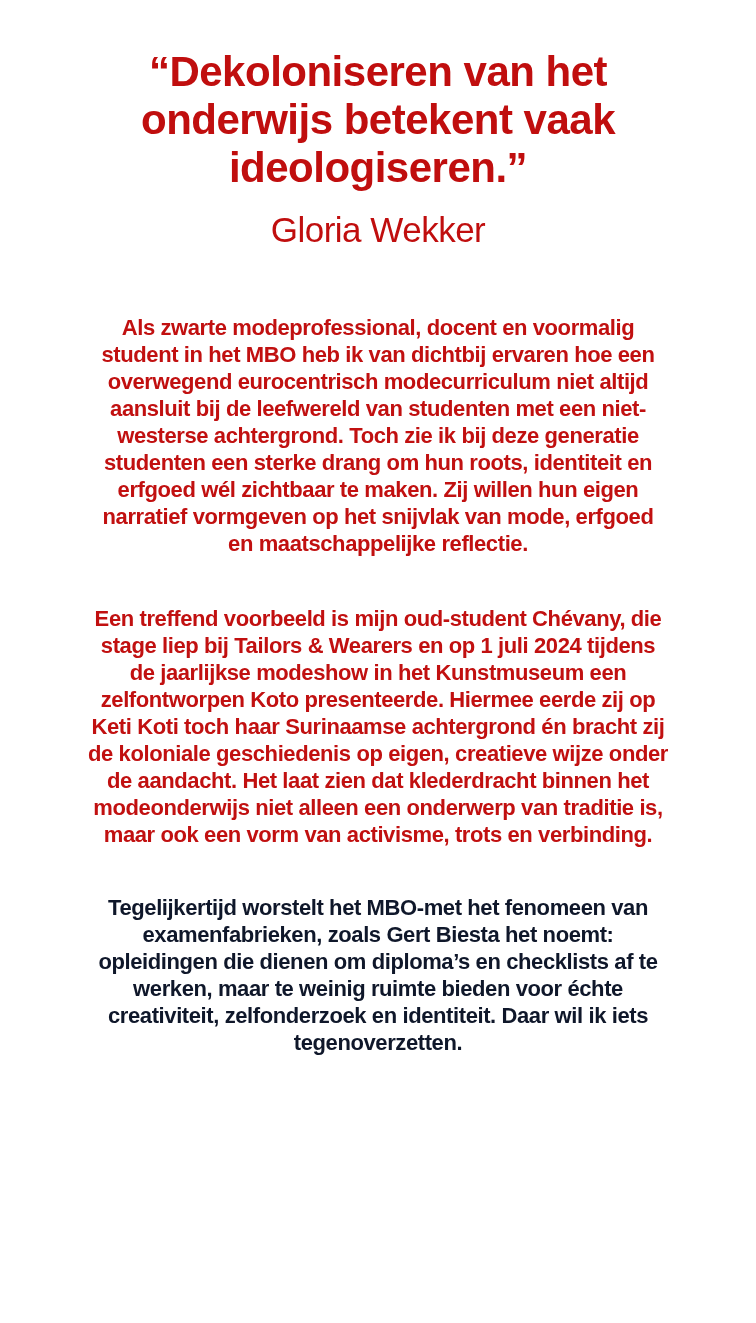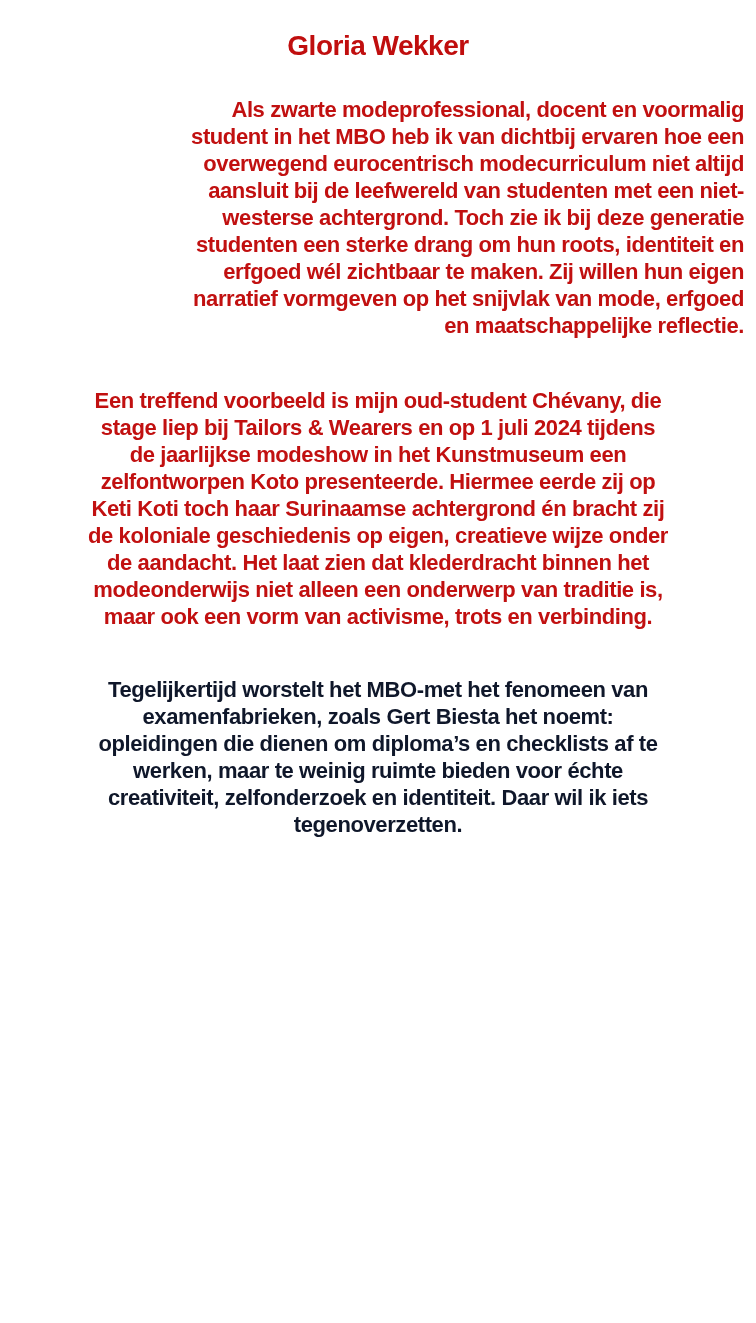--- a/index.html
+++ b/index.html
@@ -19,41 +19,42 @@
   }
   .quote {
     margin: 48px 18px 0;
     font-size: 42px;
     line-height: 48px;
     font-weight: 800;
     letter-spacing: -0.5px;
     color: #c00e0e;
   }
   .quote-author {
-    margin: 22px 18px 0;
-    font-size: 28px;
+    margin: 14px 18px 0;
+    font-size: 35px;
     line-height: 48px;
-    font-weight: 700;
+    font-weight: 400;
     letter-spacing: -0.5px;
     color: #c00e0e;
   }
   .para {
     margin: 0 12px;
     font-size: 22px;
     line-height: 27px;
     font-weight: 700;
     letter-spacing: -0.4px;
   }
   .para-red { color: #c11010; }
   .para-black { color: #0a0a0a; }
-  .p1 { margin-top: 26px; text-align: right; }
+  .p1 { margin-top: 60px; }
   .p2 { margin-top: 48px; }
   .p3 { margin-top: 46px; }
 </style>
 </head>
 <body>
 
 <div class="page">
+  <h1 class="quote" style="color: rgb(192, 14, 14);">“Dekoloniseren van het<br>onderwijs betekent vaak<br>ideologiseren.”</h1>
   <h2 class="quote-author" style="color: rgb(192, 14, 14);">Gloria Wekker</h2>
   <p class="para para-red p1" style="color: rgb(193, 16, 16);">Als zwarte modeprofessional, docent en voormalig<br>student in het MBO heb ik van dichtbij ervaren hoe een<br>overwegend eurocentrisch modecurriculum niet altijd<br>aansluit bij de leefwereld van studenten met een niet-<br>westerse achtergrond. Toch zie ik bij deze generatie<br>studenten een sterke drang om hun roots, identiteit en<br>erfgoed wél zichtbaar te maken. Zij willen hun eigen<br>narratief vormgeven op het snijvlak van mode, erfgoed<br>en maatschappelijke reflectie.</p>
   <p class="para para-red p2" style="color: rgb(193, 16, 16);">Een treffend voorbeeld is mijn oud-student Chévany, die<br>stage liep bij Tailors &amp; Wearers en op 1 juli 2024 tijdens<br>de jaarlijkse modeshow in het Kunstmuseum een<br>zelfontworpen Koto presenteerde. Hiermee eerde zij op<br>Keti Koti toch haar Surinaamse achtergrond én bracht zij<br>de koloniale geschiedenis op eigen, creatieve wijze onder<br>de aandacht. Het laat zien dat klederdracht binnen het<br>modeonderwijs niet alleen een onderwerp van traditie is,<br>maar ook een vorm van activisme, trots en verbinding.</p>
   <p class="para para-black p3" style="color: #0f172a;">Tegelijkertijd worstelt het MBO-met het fenomeen van<br>examenfabrieken, zoals Gert Biesta het noemt:<br>opleidingen die dienen om diploma’s en checklists af te<br>werken, maar te weinig ruimte bieden voor échte<br>creativiteit, zelfonderzoek en identiteit. Daar wil ik iets<br>tegenoverzetten.</p>
 </div>
 
 </body></html>

